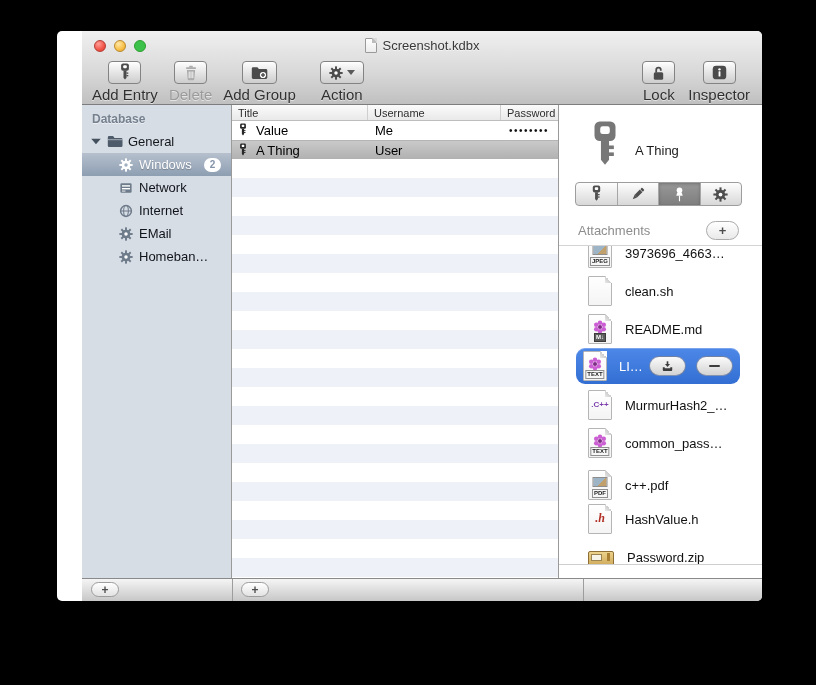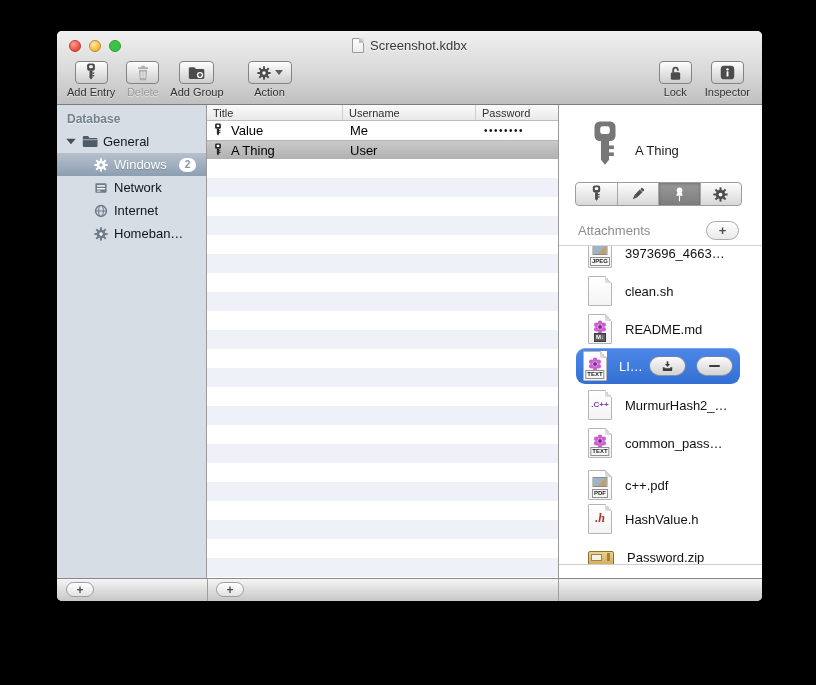--- a/index.html
+++ b/index.html
@@ -1,21 +1,21 @@
 <!DOCTYPE html>
 <html><head>
 <meta charset="utf-8">
 <style>
   html,body{margin:0;padding:0;width:816px;height:685px;background:#000;overflow:hidden;
     font-family:"Liberation Sans", sans-serif;-webkit-font-smoothing:antialiased;}
   *{box-sizing:border-box;}
 
   .window{position:absolute;left:57px;top:31px;width:705px;height:570px;border-radius:5px;
     overflow:hidden;background:#fff;display:flex;flex-direction:column;
-    box-shadow:0 22px 45px 8px rgba(0,0,0,.85), 0 0 0 1px rgba(0,0,0,.55);}
+    box-shadow:0 22px 45px 8px rgba(0,0,0,.85), 0 0 0 1px rgba(0,0,0,.55);padding-left:25px;}
 
   
   .chrome{height:74px;flex:none;background:linear-gradient(#f0f0f0 0%,#d9d9d9 55%,#c0c0c0 100%);
     border-bottom:1px solid #7d7d7d;position:relative;}
   .titlebar{height:29px;display:flex;align-items:center;justify-content:center;position:relative;}
   .lights{position:absolute;left:12px;top:9px;display:flex;gap:8px;}
   .light{width:12px;height:12px;border-radius:50%;}
   .light.red{background:radial-gradient(circle at 35% 30%,#ff9d97,#f25648 60%,#d8372a);border:1px solid #b43c34;}
   .light.yellow{background:radial-gradient(circle at 35% 30%,#ffe7a8,#f8bf46 60%,#df9c2e);border:1px solid #b98a2e;}
   .light.green{background:radial-gradient(circle at 35% 30%,#b4f0b2,#47c648 60%,#2ba32d;);border:1px solid #2e9e30;background-color:#3cc24a;}
@@ -25,21 +25,21 @@
     background:linear-gradient(225deg,#d9d9d9 0 50%,#bdbdbd 50%);}
   .title-text{font-size:13px;color:#383838;text-shadow:0 1px 0 rgba(255,255,255,.6);}
 
   .toolbar{height:45px;display:flex;align-items:flex-start;padding:1px 12px 0 10px;}
   .tb-group{display:flex;gap:11px;}
   .tb-group.right{margin-left:auto;gap:13px;}
   .tb-item{display:flex;flex-direction:column;align-items:center;}
   .tb-btn{height:23px;min-width:33px;padding:0 8px;border-radius:4px;border:1px solid #838383;
     background:linear-gradient(#fefefe,#cdcdcd);box-shadow:inset 0 1px 0 rgba(255,255,255,.9);
     display:flex;align-items:center;justify-content:center;gap:4px;color:#4b4b4b;}
-  .tb-label{font-size:11px;color:#303030;margin-top:2px;text-shadow:0 1px 0 rgba(255,255,255,.55);}
+  .tb-label{font-size:15px;color:#303030;margin-top:2px;text-shadow:0 1px 0 rgba(255,255,255,.55);}
   .tb-item.disabled .tb-btn{color:#ababab;}
   .tb-item.disabled .tb-label{color:#9b9b9b;}
   .tb-item.action-item{margin-left:13px;}
   .caret{width:0;height:0;border-left:4px solid transparent;border-right:4px solid transparent;
     border-top:5px solid #5a5a5a;}
 
   .ic{display:block;fill:currentColor;}
 
   
   .content{flex:1;display:flex;min-height:0;}
@@ -328,20 +328,26 @@
       <div class="sb-row sb-child">
         <svg class="ic sb-icon" width="14" height="14">
             <use href="#i-globe"></use>
           </svg>
         <span>Internet</span>
       </div>
       <div class="sb-row sb-child">
         <svg class="ic sb-icon" width="14" height="14">
             <use href="#i-gear"></use>
           </svg>
+        <span>EMail</span>
+      </div>
+      <div class="sb-row sb-child">
+        <svg class="ic sb-icon" width="14" height="14">
+            <use href="#i-gear"></use>
+          </svg>
         <span>Homeban…</span>
       </div>
     </div>
 
     <div class="etable">
       <div class="thead">
         <div class="th th-title">Title</div>
         <div class="th th-user">Username</div>
         <div class="th th-pass">Password</div>
       </div>

